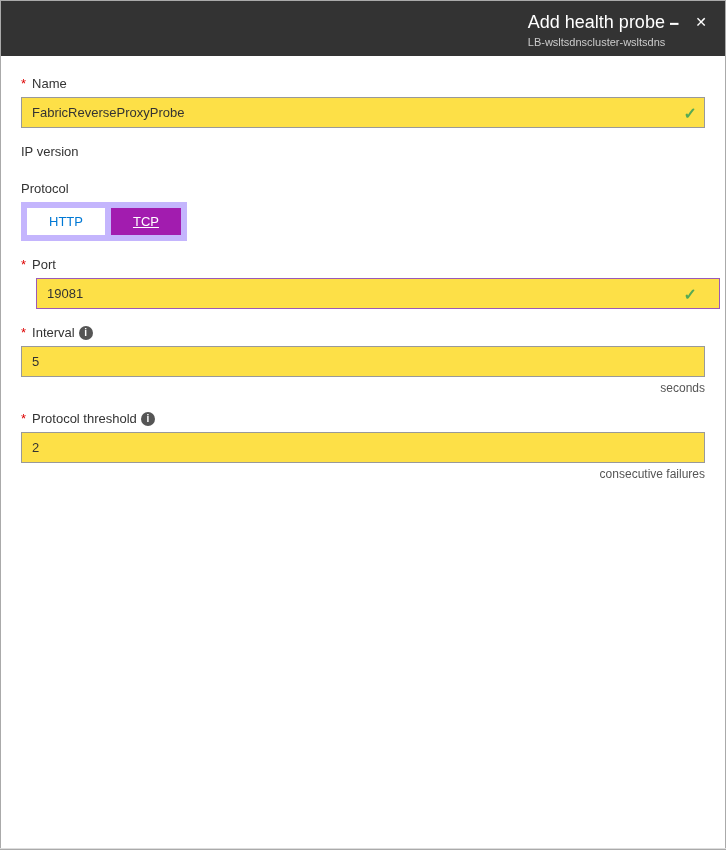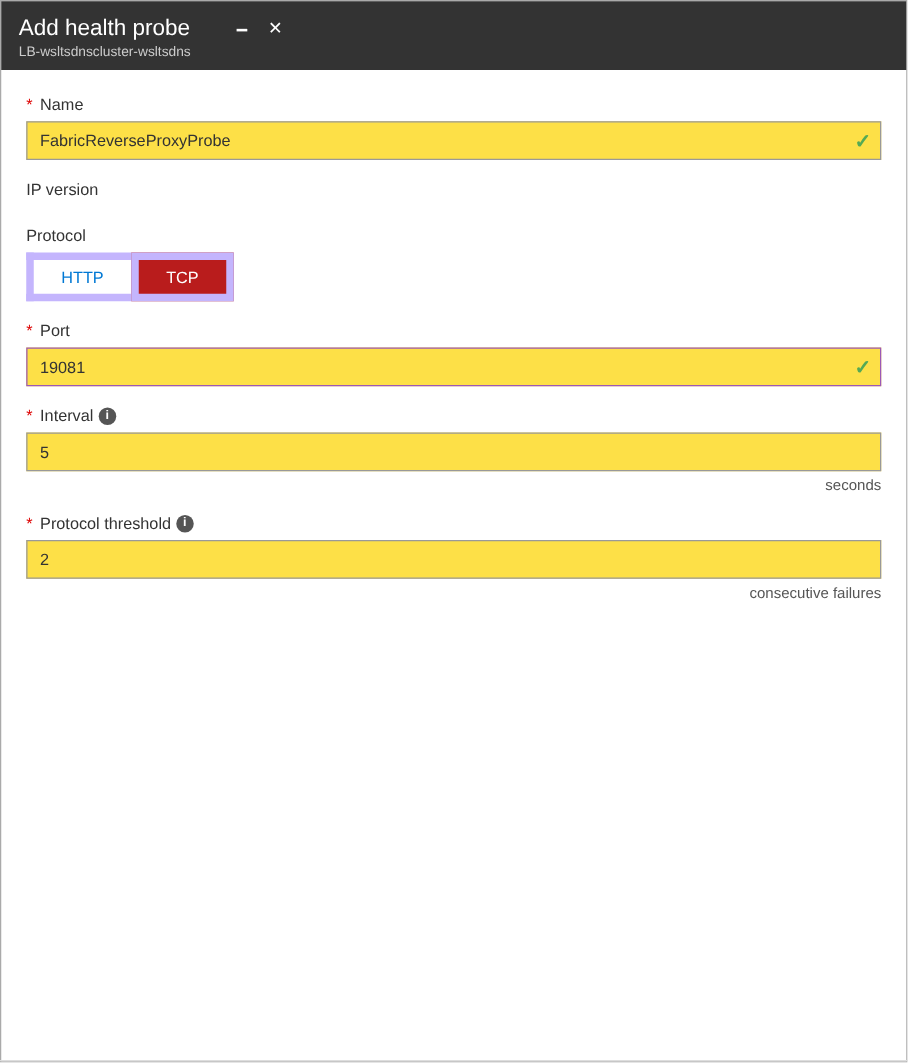--- a/index.html
+++ b/index.html
@@ -25,23 +25,22 @@
       display: flex;
       flex-direction: column;
     }
 
     .title-bar {
       background: #333;
       color: #fff;
       padding: 10px 14px 8px 14px;
       display: flex;
       align-items: flex-start;
-      justify-content: flex-start;
+      justify-content: flex-end;
       flex-shrink: 0;
-      gap: 32px;
     }
 
     .title-bar-left {
       display: flex;
       flex-direction: column;
     }
 
     .title-bar-title {
       font-size: 18px;
       font-weight: 300;
@@ -127,39 +126,41 @@
       font-size: 16px;
       font-weight: bold;
     }
 
     .input-name-border {
       border: 1px solid #999;
     }
 
     .input-port-border {
       border: 1px solid #9b59b6;
+      margin-left: 15px;
     }
 
     .protocol-toggle {
       display: flex;
       width: fit-content;
     }
 
     .protocol-btn {
       padding: 6px 22px;
       font-size: 13px;
       border: 6px solid #c4b5fd;
       cursor: pointer;
       background: #fff;
       color: #0078d4;
     }
 
     .protocol-btn.active {
-      background: #b91c1c;
-      color: #fff;
+      background: #a21caf;
+      color: #fff;
+      text-decoration: underline;
     }
 
     .protocol-btn:first-child {
       border-right: none;
     }
 
     .hint-text {
       text-align: right;
       font-size: 12px;
       color: #555;

